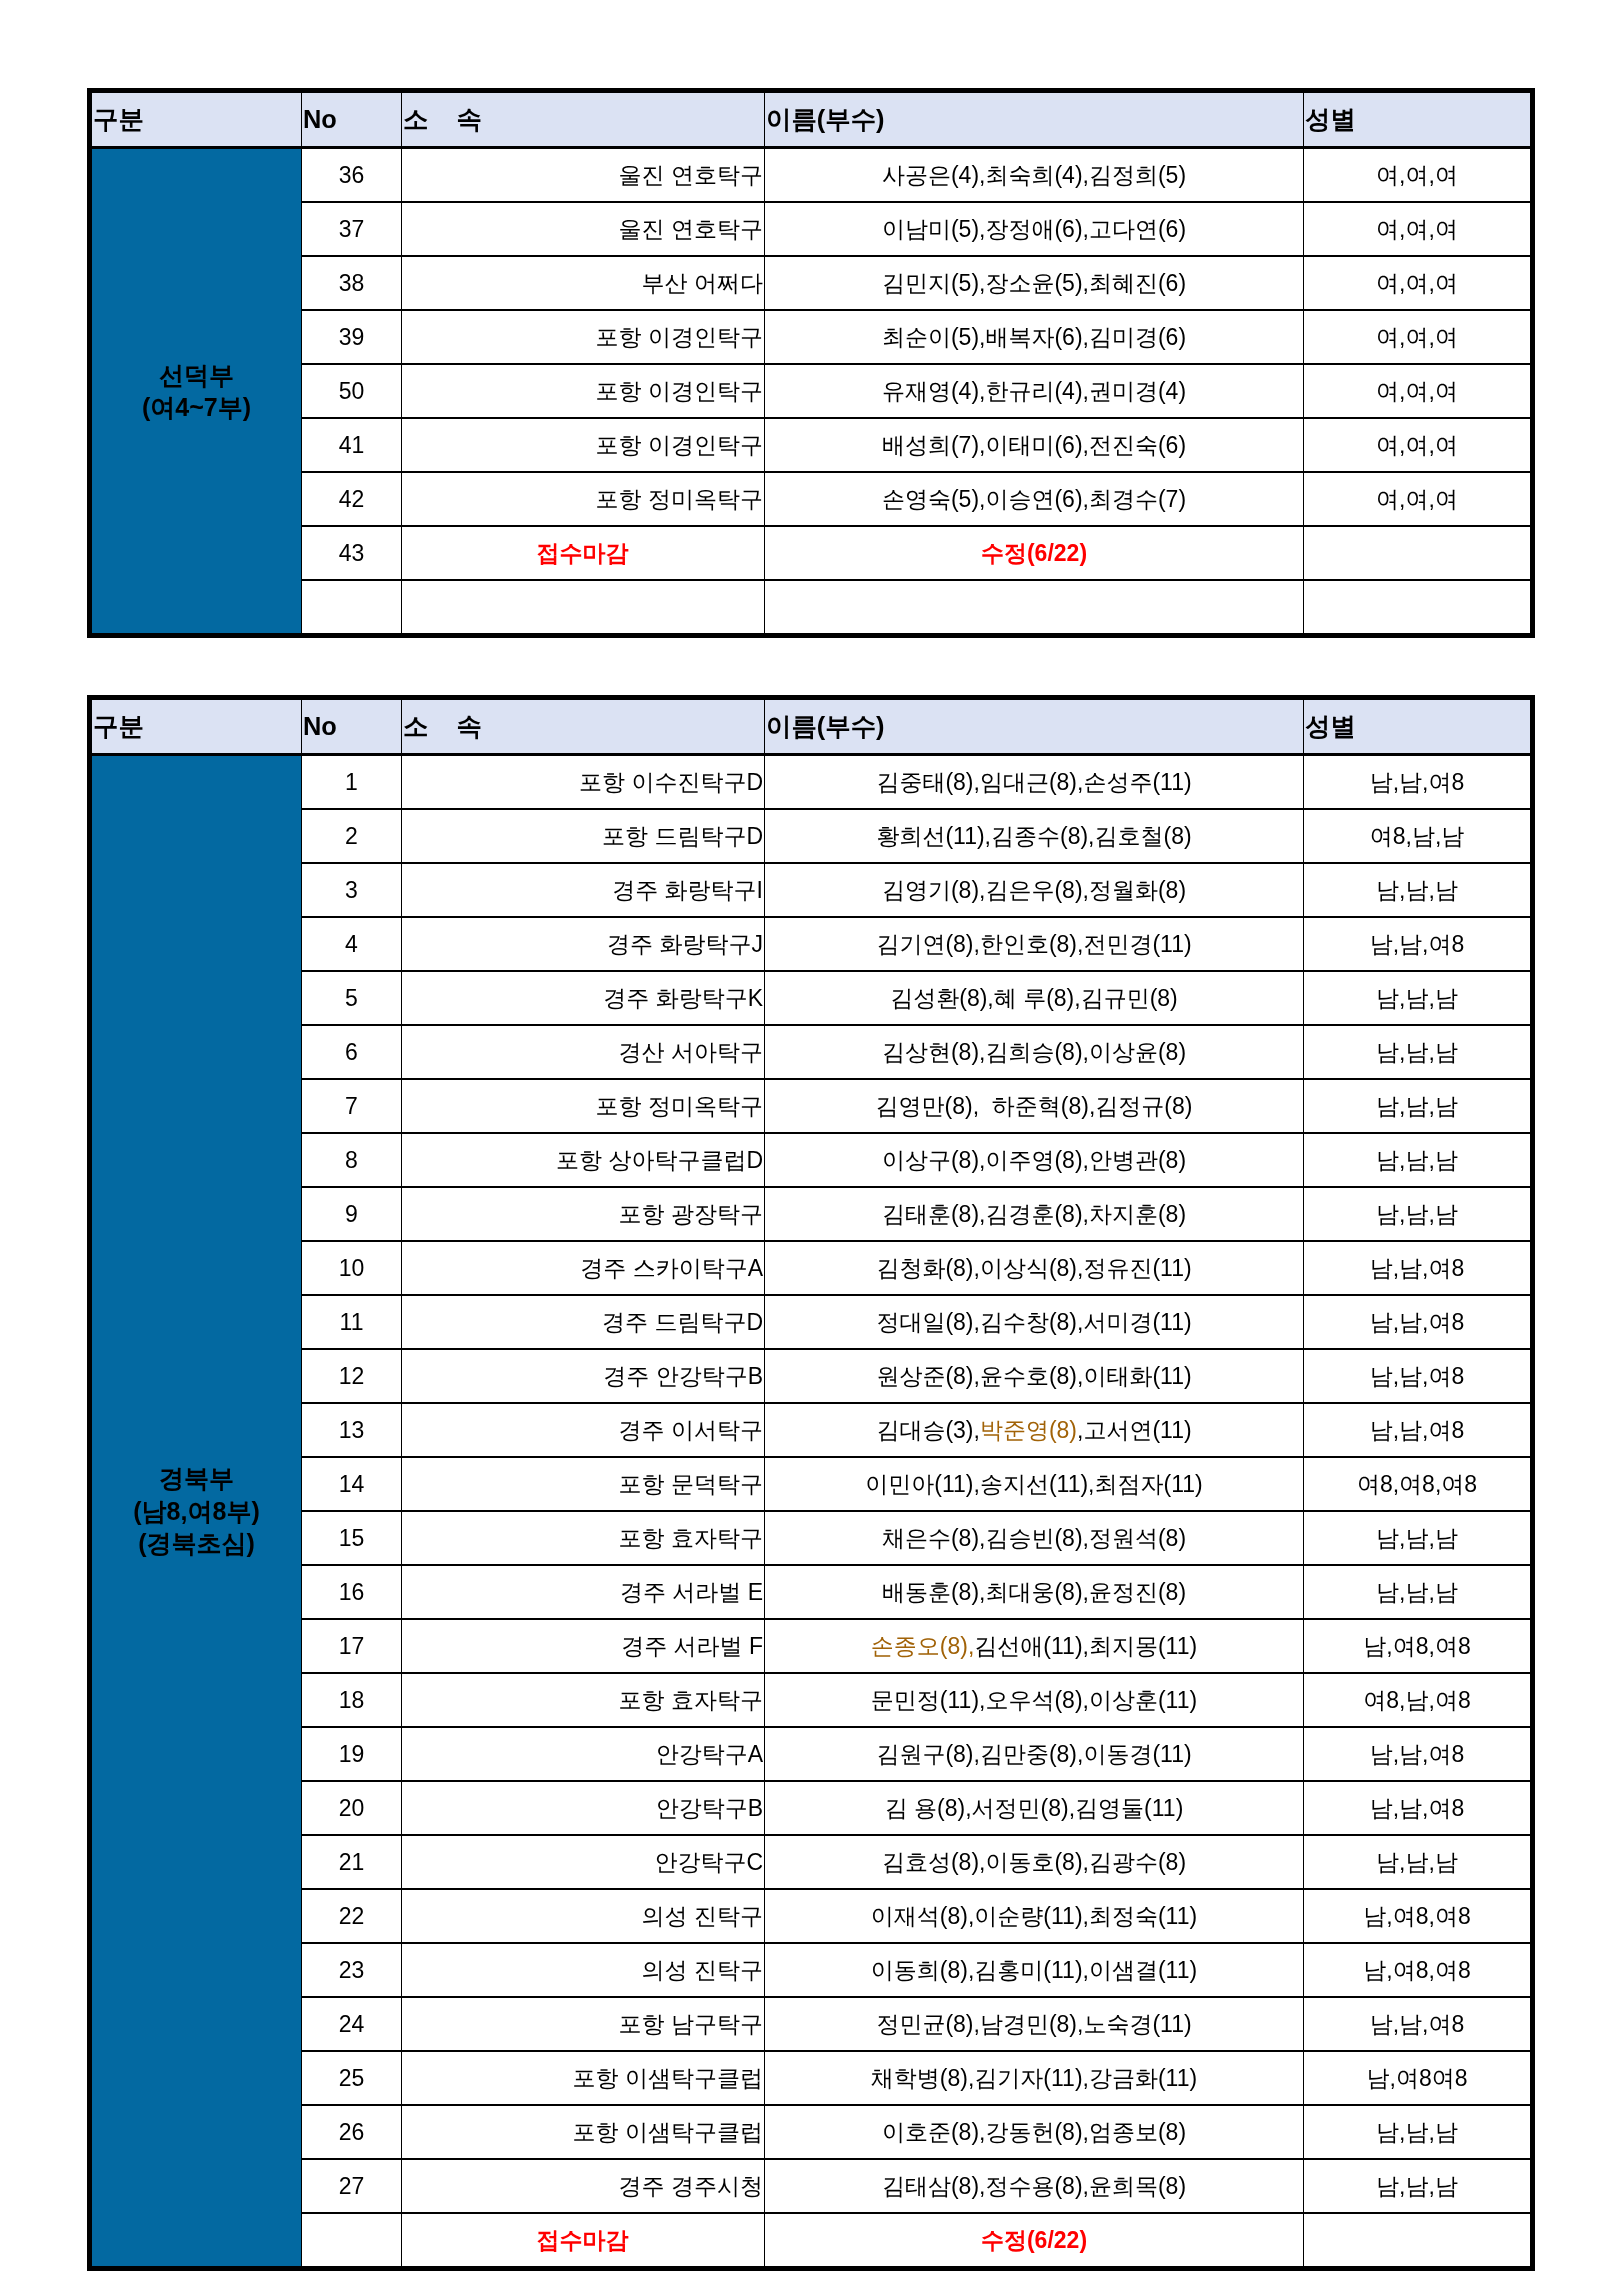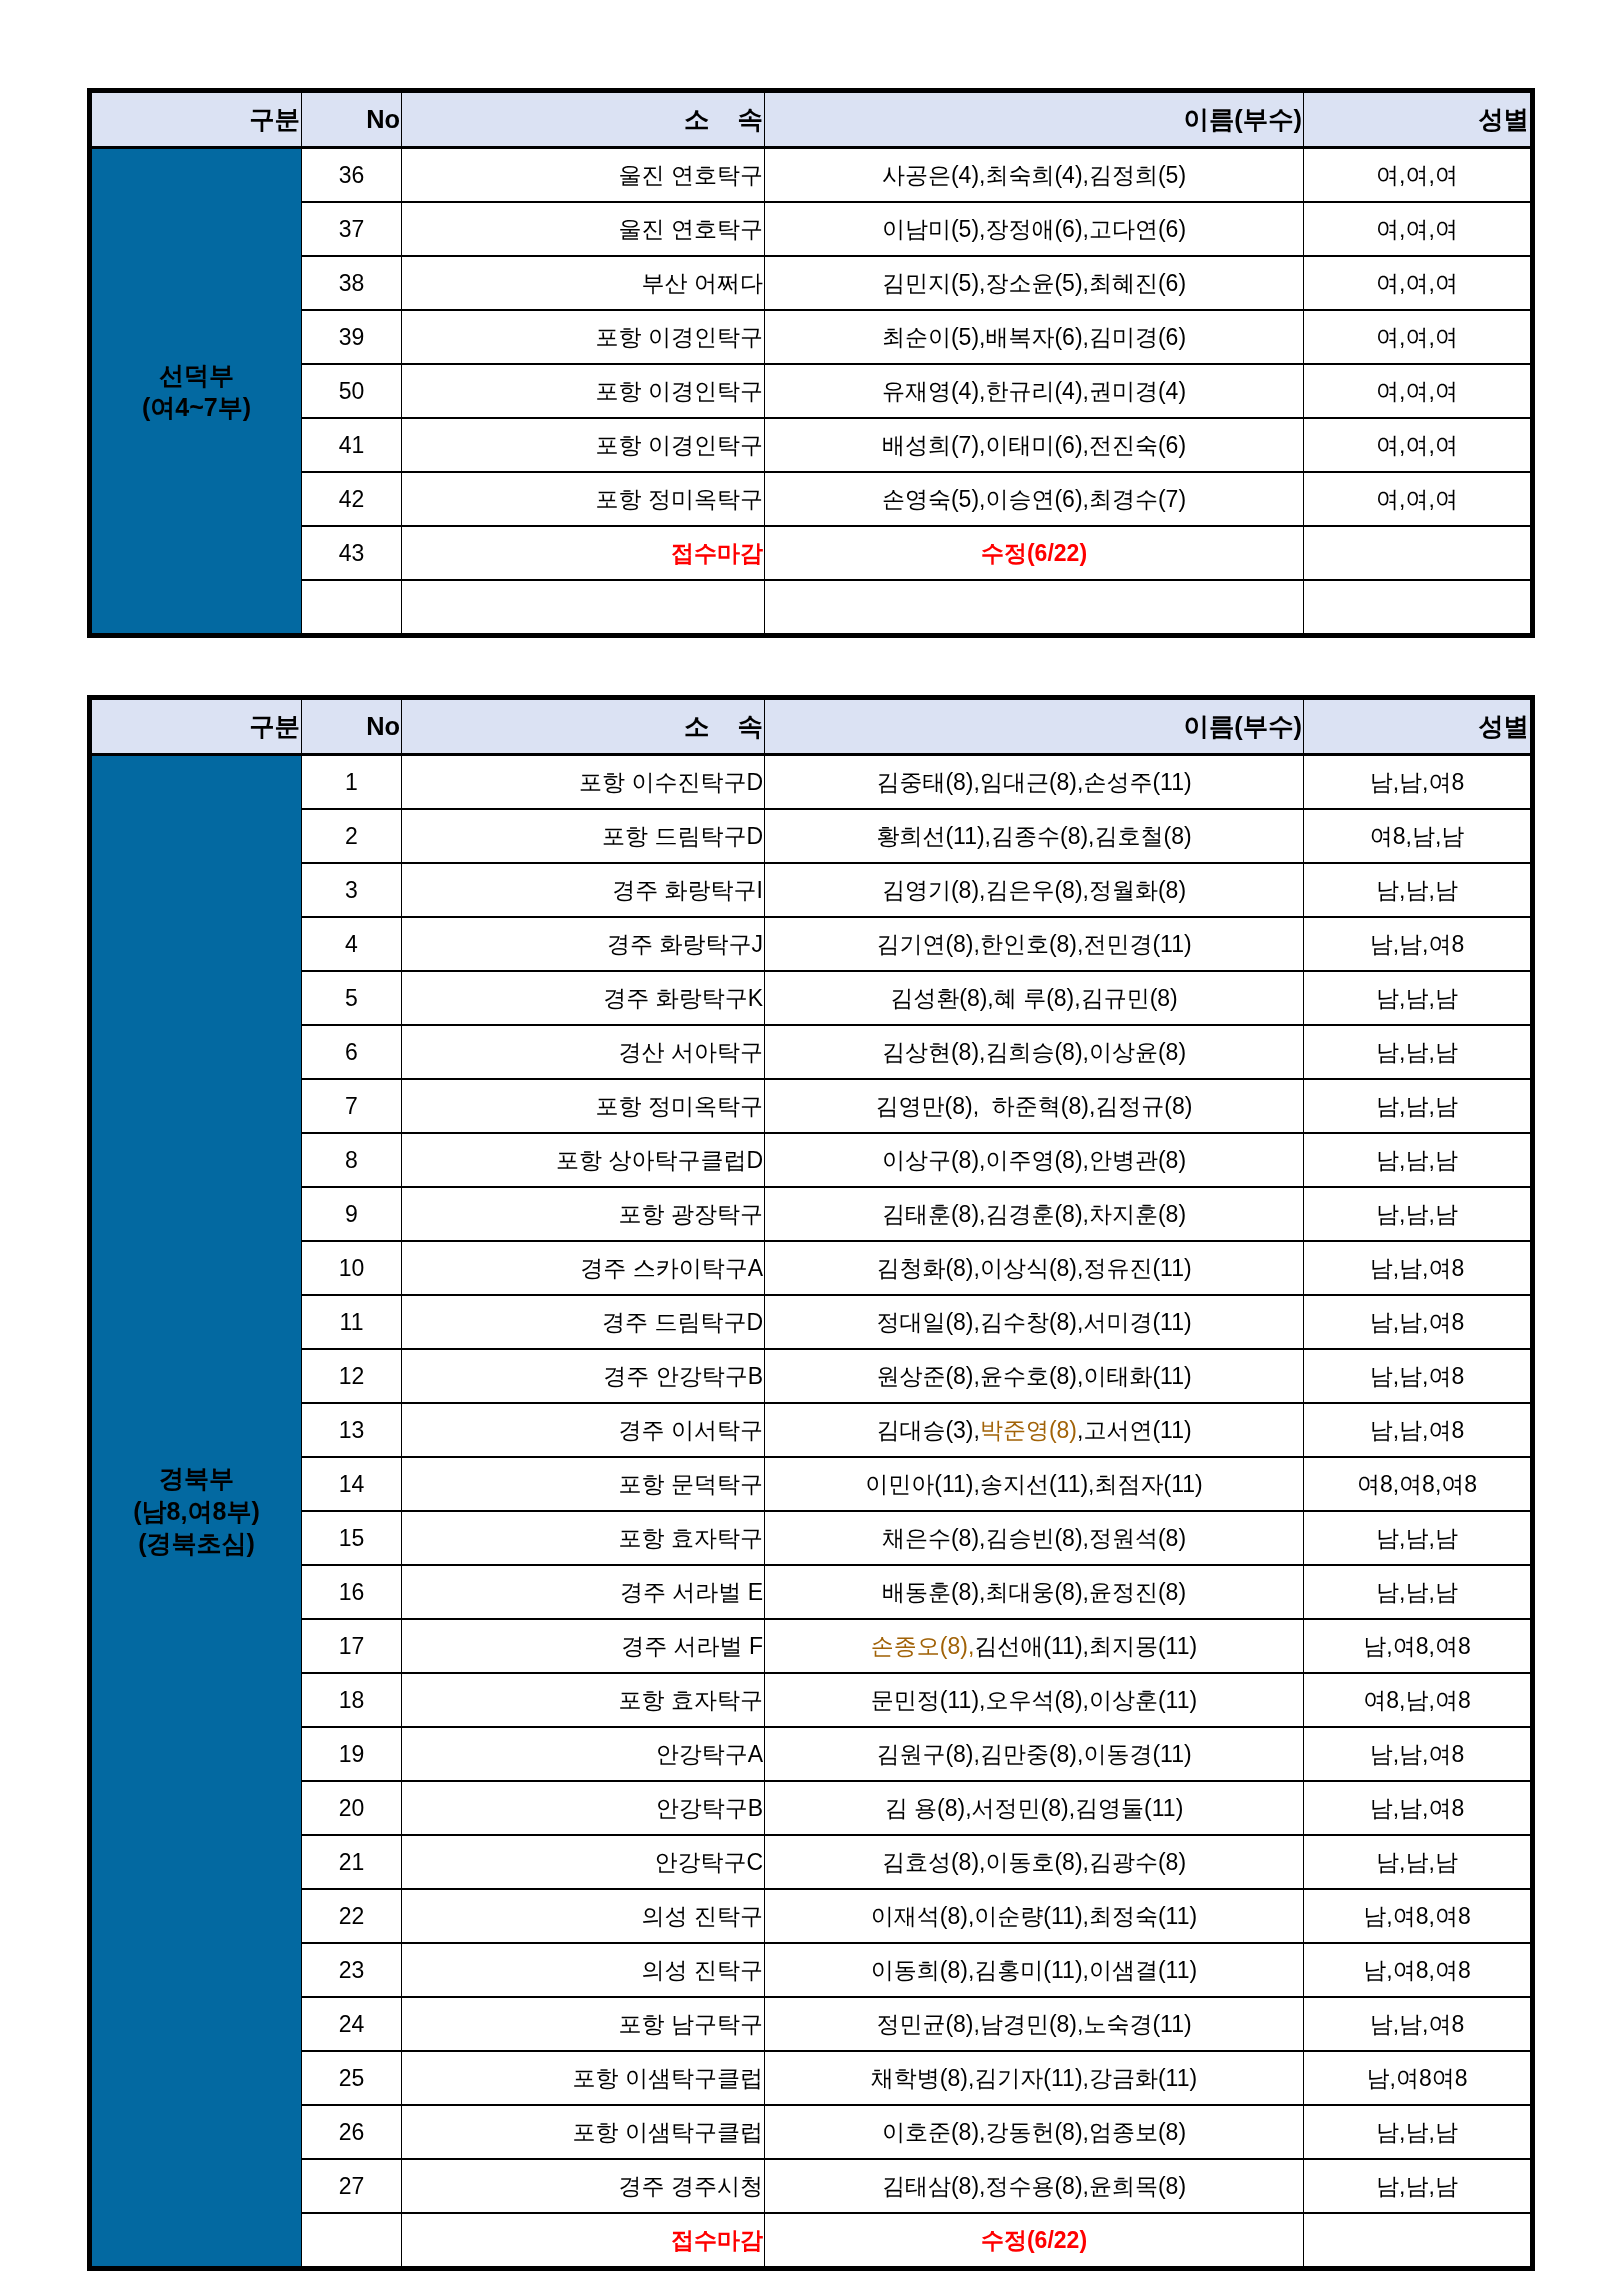--- a/index.html
+++ b/index.html
@@ -31,21 +31,21 @@
     border-top:2.6px solid #000;
     border-bottom:2.6px solid #000;
     overflow:hidden;
     color:#000;
   }
   thead th {
     background:#dbe2f3;
     height:51px;
     font-size:25.4px;
     font-weight:bold;
-    text-align:right;
+    text-align:left;
     vertical-align:middle;
     white-space:pre;
     border-bottom:3.9px solid #000;
   }
   tbody td {
     height:50px;
     background:#ffffff;
     font-size:23px;
     font-weight:normal;
     text-align:center;
@@ -55,21 +55,21 @@
   td.group {
     background:#0369a1;
     font-weight:bold;
     font-size:25px;
     line-height:1.3;
     vertical-align:middle;
     text-align:center;
   }
   td.group .gline { display:block; }
   td.club { text-align:right; padding-left:15.6px; }
-  td.club.center { padding-left:0; }
+  td.club.center { text-align:center; padding-left:0; }
   .seg-red  { color:#ff0000; font-weight:bold; }
   .seg-blue { color:#a16207; }
 </style>
 </head>
 <body>
 
 <div class="page">
 
   <table class="roster">
     <colgroup>

